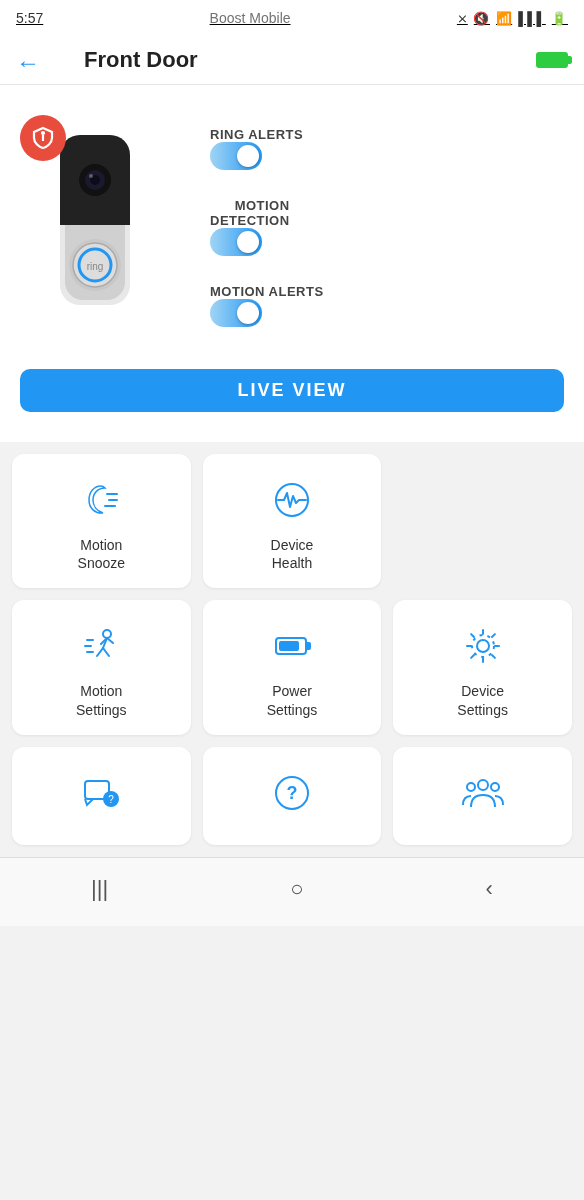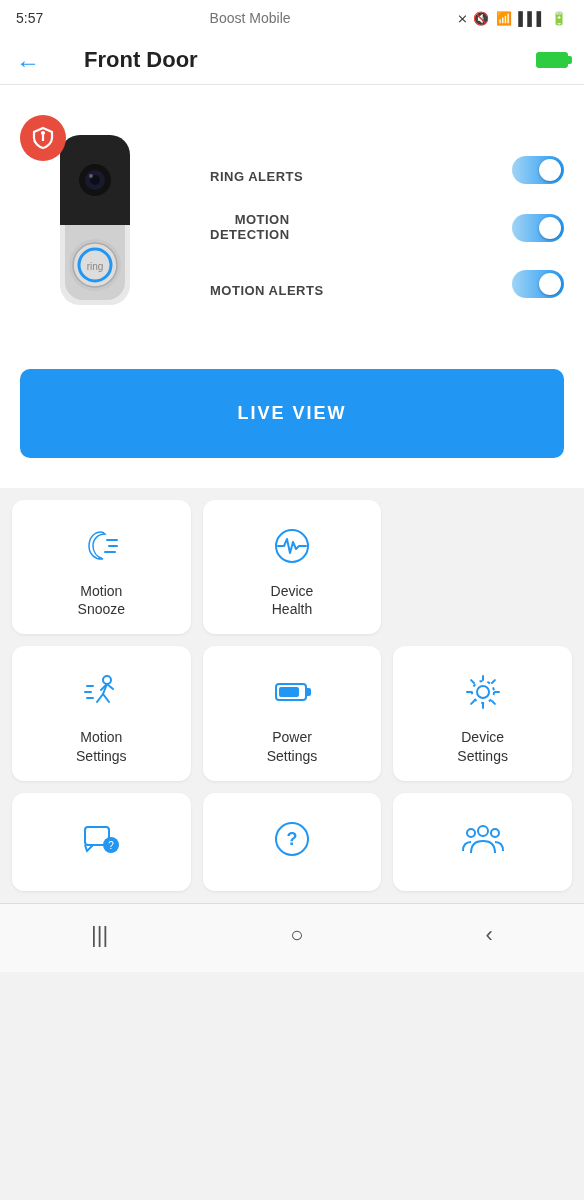--- a/index.html
+++ b/index.html
@@ -13,20 +13,21 @@
     }
 
     
     .status-bar {
       background: #fff;
       display: flex;
       justify-content: space-between;
       align-items: center;
       padding: 8px 16px;
       height: 36px;
+      text-decoration: underline;
     }
     .status-time {
       font-size: 14px;
       font-weight: 500;
       color: #333;
     }
     .status-icons {
       display: flex;
       gap: 6px;
       align-items: center;
@@ -118,22 +119,23 @@
 
     .toggles-section {
       display: flex;
       flex-direction: column;
       gap: 28px;
       flex: 1;
     }
 
     .toggle-row {
       display: flex;
-      align-items: flex-end;
+      align-items: flex-start;
       justify-content: space-between;
+      flex-direction: column;
     }
 
     .toggle-label {
       font-size: 13px;
       font-weight: 700;
       color: #444;
       letter-spacing: 0.5px;
       text-transform: uppercase;
     }
 
@@ -158,21 +160,21 @@
       box-shadow: 0 1px 3px rgba(0,0,0,0.3);
     }
 
     
     .live-view-btn {
       background: #2196F3;
       color: #fff;
       border: none;
       border-radius: 10px;
       width: 100%;
-      padding: 34px;
+      padding: 11px;
       font-size: 18px;
       font-weight: 700;
       letter-spacing: 2px;
       text-transform: uppercase;
       cursor: pointer;
       margin-top: 10px;
     }
 
     
     .grid-section {

